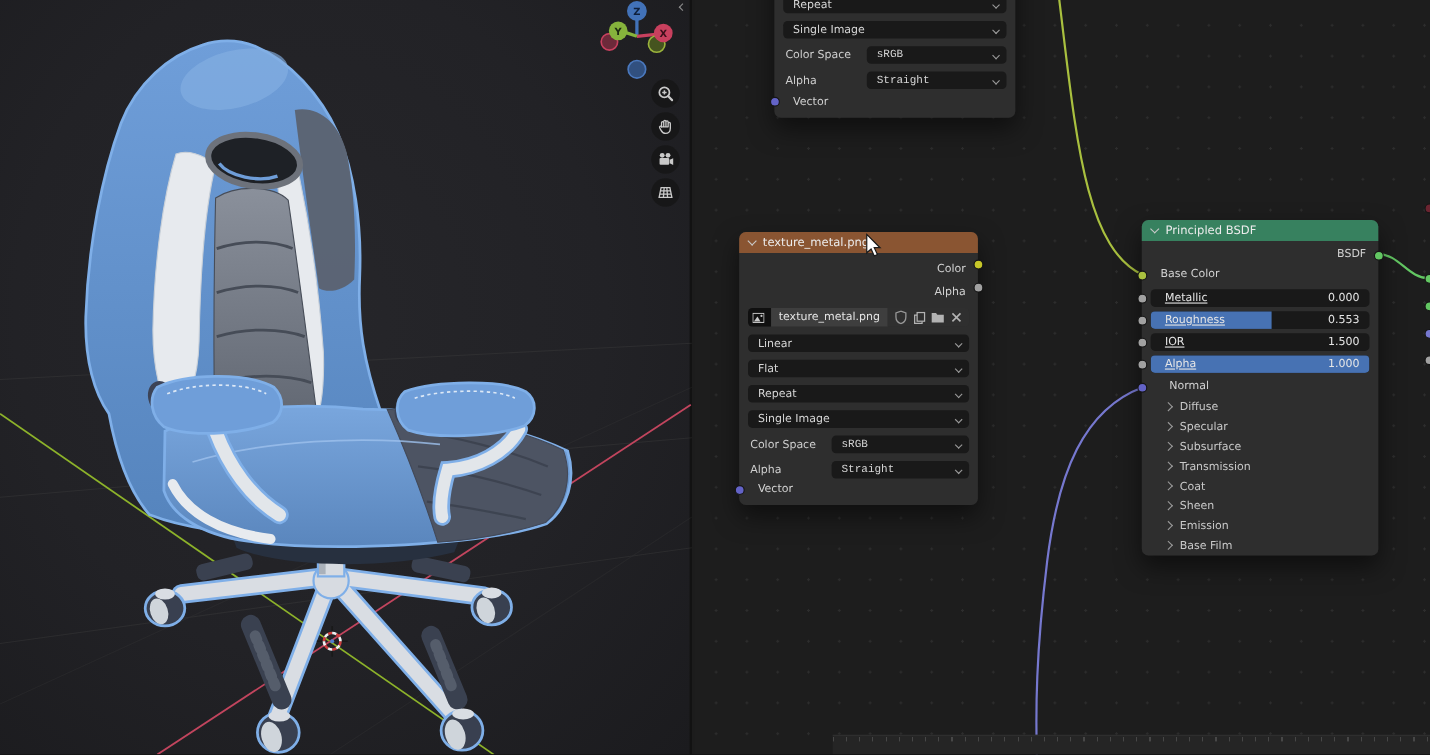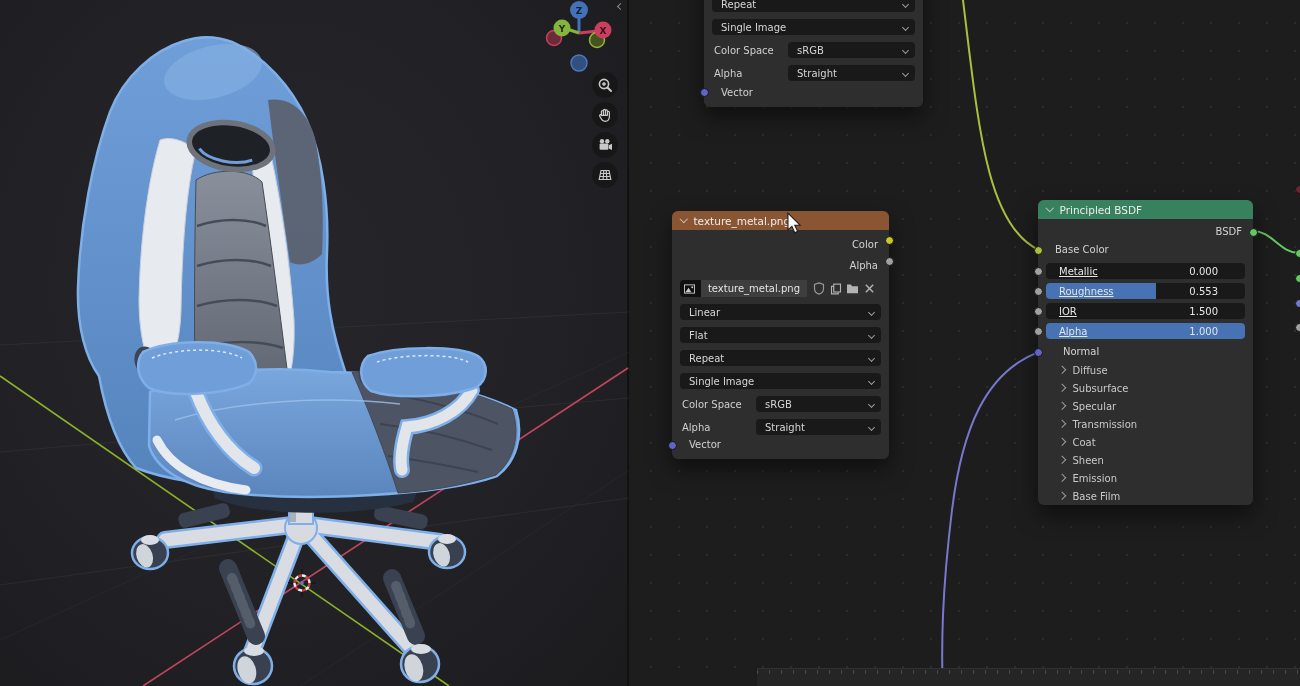--- a/index.html
+++ b/index.html
@@ -35,30 +35,30 @@
   .chev{width:5.5px;height:5.5px;border-right:1.5px solid #c9c9c9;border-bottom:1.5px solid #c9c9c9;
         transform:rotate(45deg);flex:0 0 auto;margin-top:-3px;}
   .chev-r{transform:rotate(-45deg);margin-top:0;border-color:#999;}
   .node-body{padding:5px 8px 6px;}
   .dropdown{height:16px;background:#191919;border-radius:4px;display:flex;align-items:center;
         padding:0 18px 0 9px;color:#d6d6d6;position:relative;margin-bottom:7px;}
   .dropdown .dd-chev{position:absolute;right:7px;top:6px;width:5px;height:5px;
         border-right:1.3px solid #9a9a9a;border-bottom:1.3px solid #9a9a9a;transform:rotate(45deg);}
   .lrow{display:flex;align-items:center;margin-bottom:7px;}
   .lrow .lbl{width:76px;color:#cfcfcf;padding-left:2px;flex:0 0 auto;}
-  .lrow .dropdown{flex:1;margin-bottom:0;}
+  .lrow .dropdown{flex:1;margin-bottom:0;font-family:Liberation Mono, monospace;}
   .out-row{text-align:right;color:#d2d2d2;padding-right:3px;}
   .in-label{color:#d2d2d2;padding-left:9px;}
   .socket{position:absolute;width:9px;height:9px;border-radius:50%;border:1px solid #151515;}
   .slider{height:16px;background:#191919;border-radius:4px;position:relative;overflow:hidden;
         margin:4px 0 0 0;display:flex;align-items:center;justify-content:space-between;}
   .slider .fill{position:absolute;left:0;top:0;bottom:0;background:#4772b3;}
   .slider .sl,.slider .sv{position:relative;color:#e6e6e6;}
   .slider .sl{margin-left:13px;text-decoration:underline;}
-  .slider .sv{margin-right:27px;}
+  .slider .sv{margin-right:9px;}
   .section-row{height:18px;display:flex;align-items:center;gap:8px;padding-left:13px;color:#c9c9c9;}
 
   
   .db-row{height:17px;display:flex;margin:4px 0 7px;border-radius:4px;overflow:hidden;}
   .db-imgbtn{width:30px;background:#101010;display:flex;align-items:center;justify-content:center;gap:2px;}
   .db-name{flex:1;background:#3e3e3e;color:#e4e4e4;display:flex;align-items:center;padding:0 7px;}
   .db-actions{background:#2f2f2f;display:flex;align-items:center;padding:0 3px;}
   .db-actions .abtn{width:17px;height:17px;display:flex;align-items:center;justify-content:center;}
 
   .bottom-node{position:absolute;left:757px;top:668px;width:543px;height:18px;background:#252525;
@@ -426,25 +426,25 @@
       </div>
 
       <div class="in-label" style="height:18px;line-height:18px;margin-top:4px;padding-left:6px;margin-left:11px;">Normal</div>
 
       <div class="section-row">
           <span class="chev chev-r"></span>
           <span>Diffuse</span>
         </div>
       <div class="section-row">
           <span class="chev chev-r"></span>
+          <span>Specular</span>
+        </div>
+      <div class="section-row">
+          <span class="chev chev-r"></span>
           <span>Subsurface</span>
-        </div>
-      <div class="section-row">
-          <span class="chev chev-r"></span>
-          <span>Specular</span>
         </div>
       <div class="section-row">
           <span class="chev chev-r"></span>
           <span>Transmission</span>
         </div>
       <div class="section-row">
           <span class="chev chev-r"></span>
           <span>Coat</span>
         </div>
       <div class="section-row">

